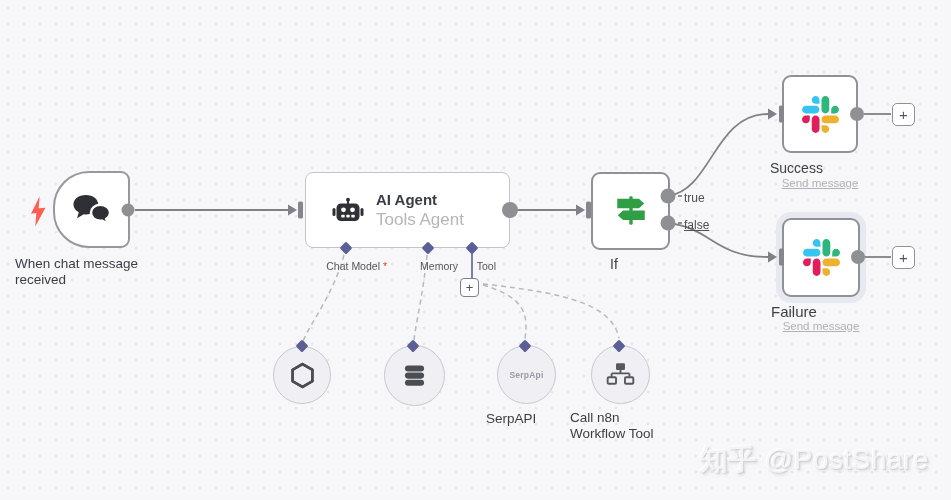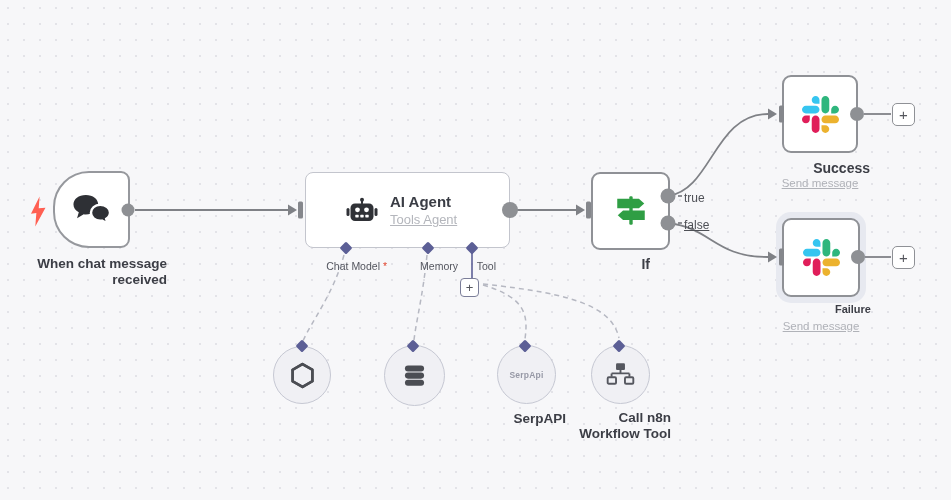--- a/index.html
+++ b/index.html
@@ -6,46 +6,46 @@
   body{font-family:"Liberation Sans","DejaVu Sans",sans-serif;}
   .canvas{
     position:relative;width:951px;height:500px;overflow:hidden;
     background-color:#f7f7f9;
     background-image:radial-gradient(#e3e3e8 1.2px, transparent 1.4px);
     background-size:16px 16px;
   }
   
   .node{position:absolute;background:#fff;box-sizing:border-box;display:flex;align-items:center;justify-content:center;z-index:2;}
   .node-trigger{left:53px;top:171px;width:77px;height:77px;border:2px solid #96989d;border-radius:36px 9px 9px 36px;}
-  .node-agent{left:305px;top:172px;width:205px;height:76px;border:1.6px solid #c3c5cd;border-radius:8px;justify-content:flex-start;padding-left:40px;}
+  .node-agent{left:305px;top:172px;width:205px;height:76px;border:1.6px solid #c3c5cd;border-radius:8px;justify-content:flex-start;padding-left:26px;}
   .node-if{left:591px;top:172px;width:79px;height:78px;border:2px solid #8f9196;border-radius:9px;}
   .node-success{left:782px;top:75px;width:76px;height:78px;border:2px solid #8f9196;border-radius:9px;}
   .node-failure{left:782px;top:218px;width:78px;height:79px;border:2px solid #8f9196;border-radius:9px;box-shadow:0 0 0 6px #e7e9f0;}
   .circle-node{position:absolute;border-radius:50%;background:#f0f0f4;border:1.6px solid #c6c8d3;box-sizing:border-box;display:flex;align-items:center;justify-content:center;z-index:2;}
   .circ-openai{left:273px;top:346px;width:58px;height:58px;}
   .circ-memory{left:384px;top:345px;width:61px;height:61px;}
   .circ-serpapi{left:497px;top:345px;width:59px;height:59px;}
   .circ-n8n{left:591px;top:345px;width:59px;height:59px;}
   .serp-badge{font-size:8.5px;font-weight:700;color:#9799a6;letter-spacing:.2px;}
   
-  .lbl{position:absolute;text-align:right;font-weight:700;font-size:13.5px;color:#3c3e46;line-height:1.18;z-index:2;}
+  .lbl{position:absolute;text-align:left;font-weight:400;font-size:13.5px;color:#3c3e46;line-height:1.18;z-index:2;}
   .sublbl{position:absolute;text-align:center;font-weight:400;font-size:11.5px;color:#b0b2b8;z-index:2;text-decoration:underline;}
   .lbl-trigger{left:15px;top:256px;width:152px;}
   .lbl-if{left:610px;top:256px;width:40px;font-size:14px;}
   .lbl-success{left:770px;top:160px;width:100px;font-size:14px;}
   .sub-success{left:770px;top:177px;width:100px;}
-  .lbl-failure{left:771px;top:303px;width:100px;font-size:11px;}
+  .lbl-failure{left:771px;top:303px;width:100px;font-size:15px;}
   .sub-failure{left:771px;top:320px;width:100px;}
   .lbl-openai{left:254px;top:410px;width:96px;}
   .lbl-memory{left:354px;top:410px;width:120px;}
   .lbl-serpapi{left:486px;top:411px;width:80px;}
   .lbl-n8n{left:570px;top:410px;width:101px;}
   .agent-texts{margin-left:12px;}
   .agent-title{font-size:15px;font-weight:700;color:#3a3d45;}
-  .agent-sub{font-size:13px;color:#b4b6bc;margin-top:2px;text-decoration:underline;}
+  .agent-sub{font-size:17px;color:#b4b6bc;margin-top:2px;}
   .port-lbl{position:absolute;font-size:10.5px;color:#54565f;z-index:3;text-align:right;}
   .port-chatmodel{left:303px;top:260px;width:84px;}
   .port-memory{left:398px;top:260px;width:60px;}
   .port-tool{left:448px;top:260px;width:48px;}
   .req{color:#e0452f;}
   .branch-lbl{position:absolute;font-size:12px;color:#4e5056;z-index:3;}
   .lbl-true{left:684px;top:191px;}
   .lbl-false{left:684px;top:218px;text-decoration:underline;}
   
   .plus-btn{position:absolute;box-sizing:border-box;background:#fff;border:1.7px solid #8f9196;display:flex;align-items:center;justify-content:center;color:#54565c;z-index:4;cursor:pointer;}
@@ -236,14 +236,17 @@
   <div class="port-lbl port-memory">Memory</div>
   <div class="port-lbl port-tool">Tool</div>
 
   <div class="branch-lbl lbl-true">true</div>
   <div class="branch-lbl lbl-false">false</div>
 
   <div class="plus-btn plus-tool">+</div>
   <div class="plus-btn plus-success">+</div>
   <div class="plus-btn plus-failure">+</div>
 
+  <div class="watermark">
+    <span class="brand">知乎</span><span>@PostShare</span>
+  </div>
 
 </div>
 
 </body></html>

